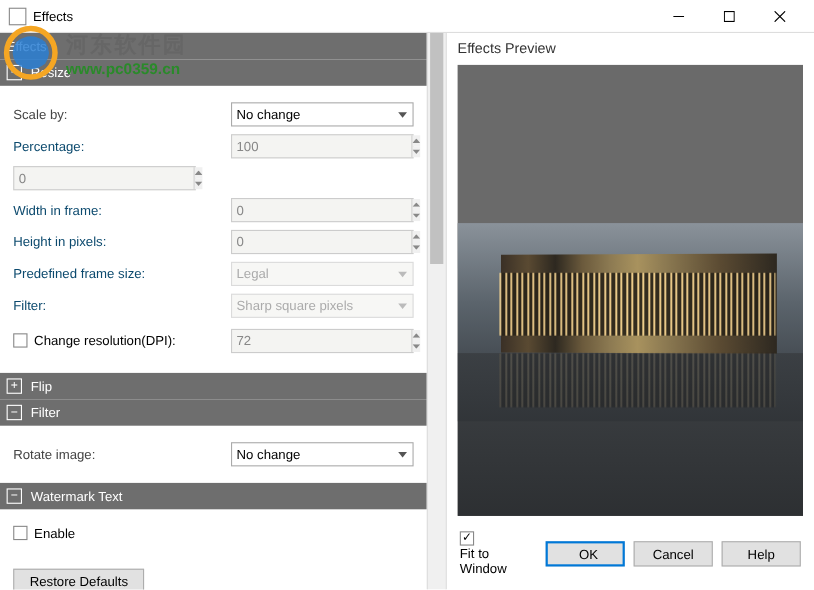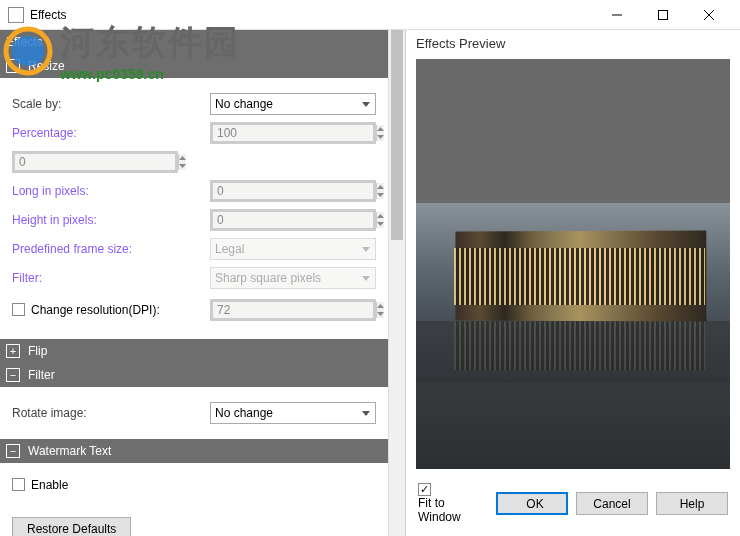--- a/index.html
+++ b/index.html
@@ -8,49 +8,49 @@
 .titlebar { height: 30px; display: flex; align-items: center; padding: 0 8px; border-bottom: 1px solid #ddd; }
 .titlebar-icon { width: 16px; height: 16px; margin-right: 6px; border: 1px solid #888; display: inline-block; }
 .titlebar-title { flex: 1; }
 .titlebar-controls { display: flex; gap: 0; }
 .titlebar-btn { width: 46px; height: 28px; display: flex; align-items: center; justify-content: center; cursor: pointer; }
 .titlebar-btn svg { width: 10px; height: 10px; }
 
 .watermark { position: absolute; top: 20px; left: 0; z-index: 5; display: flex; align-items: center; pointer-events: none; }
 .watermark-logo { width: 56px; height: 56px; position: relative; }
 .watermark-text { margin-left: 4px; }
-.watermark-cn { font-size: 34px; font-weight: bold; color: #666; letter-spacing: 2px; }
+.watermark-cn { font-size: 20px; font-weight: bold; color: #666; letter-spacing: 2px; }
 .watermark-url { font-size: 14px; color: #2a8a2a; font-weight: bold; }
 
 .content { display: flex; height: calc(100% - 30px); }
 .left-panel { width: 405px; display: flex; flex-direction: column; position: relative; }
 .scrollbar-fake { position: absolute; right: 0; top: 0; bottom: 0; width: 17px; background: #f0f0f0; border-left: 1px solid #ddd; }
 .scrollbar-thumb { position: absolute; top: 0; left: 2px; right: 2px; height: 210px; background: #c1c1c1; border-radius: 0; }
 
 .section-header { background: #6e6e6e; color: #fff; font-size: 13px; padding: 4px 6px; display: flex; align-items: center; height: 24px; }
 .section-toggle { width: 14px; height: 14px; border: 1px solid #fff; display: inline-flex; align-items: center; justify-content: center; margin-right: 8px; font-size: 11px; line-height: 1; cursor: pointer; }
 .section-body { padding: 8px 12px 8px 12px; }
 
 .form-row { display: flex; align-items: center; margin: 7px 0; }
 .form-label { width: 200px; color: #444; }
-.form-label.disabled { color: #8b5cf6; }
+.form-label.disabled { color: #0c4a6e; }
 
 select, input[type="text"].combo {
   width: 166px; height: 22px; border: 1px solid #aaa; background: #fff; padding: 0 4px;
   appearance: none; -webkit-appearance: none;
 }
 select.disabled { background: #f4f4f2; color: #888; border-color: #ccc; }
 .select-wrap, .spinner-wrap { position: relative; width: 166px; }
 .select-wrap::after {
   content: ""; position: absolute; right: 6px; top: 9px;
   border-left: 4px solid transparent; border-right: 4px solid transparent; border-top: 5px solid #555; pointer-events: none;
 }
 .select-wrap.disabled::after { border-top-color: #bbb; }
 
-.spinner { width: 166px; height: 22px; border: 3px solid #a16207; display: flex; background: #fff; }
+.spinner { width: 166px; height: 22px; border: 1px solid #a16207; display: flex; background: #fff; }
 .spinner.disabled { background: #f4f4f2; border-color: #ccc; color: #888; }
 .spinner-input { flex: 1; border: none; padding: 0 4px; background: transparent; outline: none; }
 .spinner.disabled .spinner-input { color: #888; }
 .spinner-btns { width: 17px; display: flex; flex-direction: column; border-left: 1px solid #ccc; }
 .spinner-btn { flex: 1; display: flex; align-items: center; justify-content: center; cursor: pointer; background: #f0f0f0; }
 .spinner-btn svg { width: 7px; height: 4px; }
 
 .checkbox-row { display: flex; align-items: flex-start; margin: 7px 0; }
 .checkbox { width: 13px; height: 13px; border: 1px solid #888; margin-right: 6px; background: #fff; display: inline-flex; align-items: center; justify-content: center; }
 .checkbox.checked::after { content: "✓"; font-size: 11px; color: #000; line-height: 1; }
@@ -170,21 +170,21 @@
               <div class="spinner-btn">
                   <svg viewBox="0 0 7 4">
                     <polygon points="0,0 7,0 3.5,4" fill="#888"></polygon>
                   </svg>
                 </div>
             </div>
           </div>
         </div>
 
         <div class="form-row">
-          <div class="form-label disabled">Long in pixels:</div>
+          <div class="form-label disabled">Width in frame:</div>
           <div class="spinner disabled">
             <input class="spinner-input" readonly="" value="0" style="">
             <div class="spinner-btns">
               <div class="spinner-btn">
                   <svg viewBox="0 0 7 4">
                     <polygon points="3.5,0 7,4 0,4" fill="#888"></polygon>
                   </svg>
                 </div>
               <div class="spinner-btn">
                   <svg viewBox="0 0 7 4">

